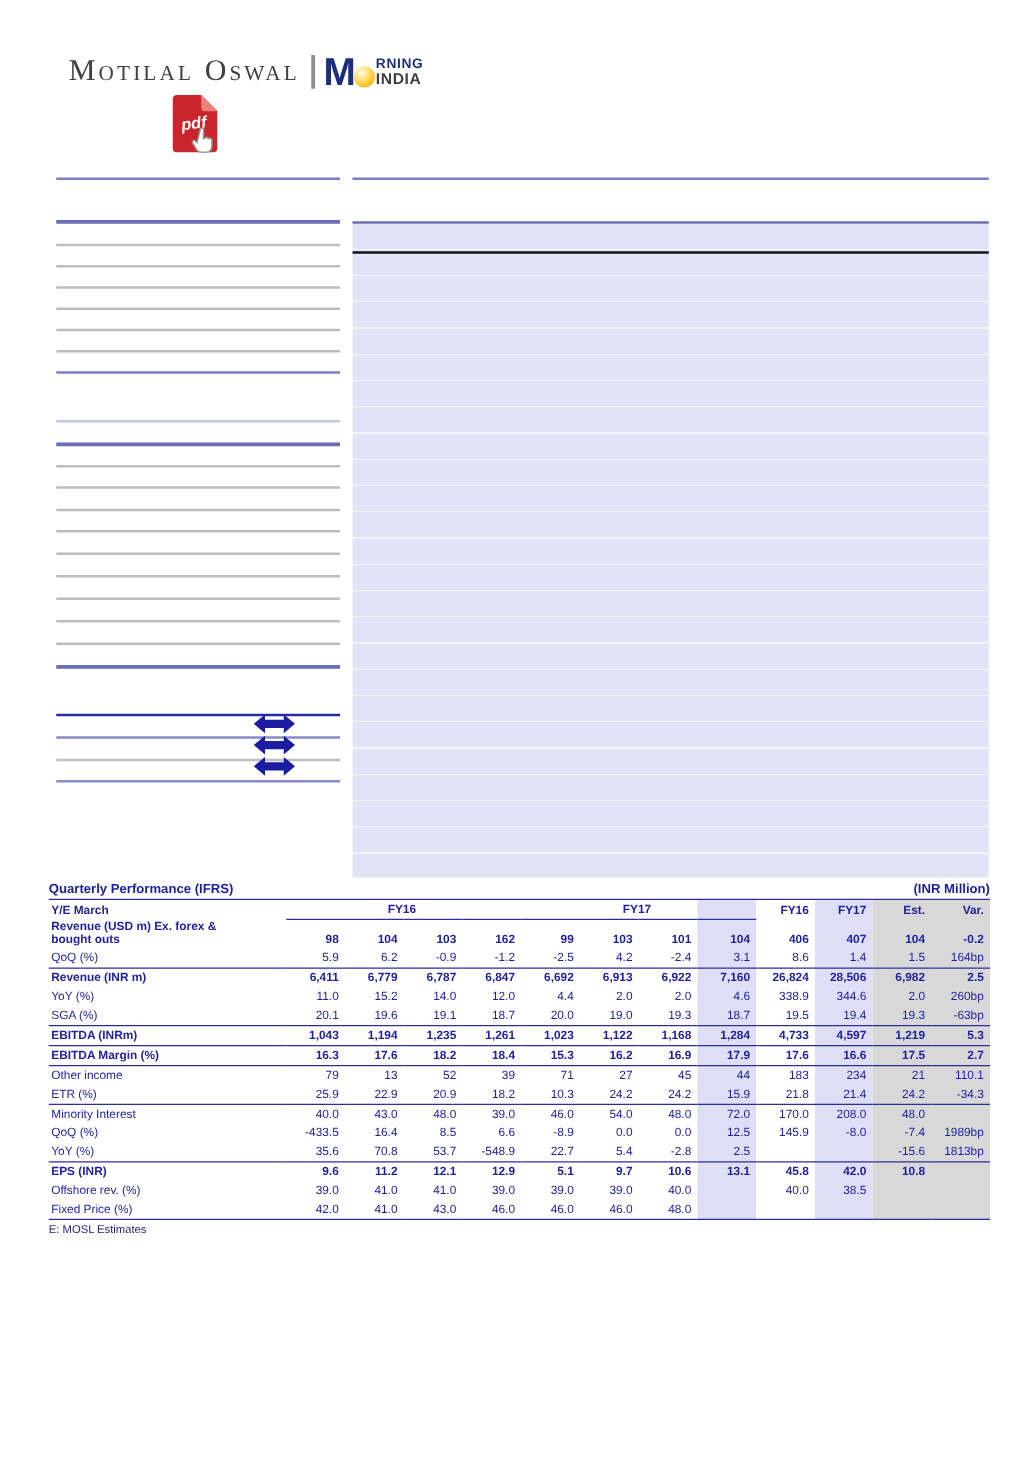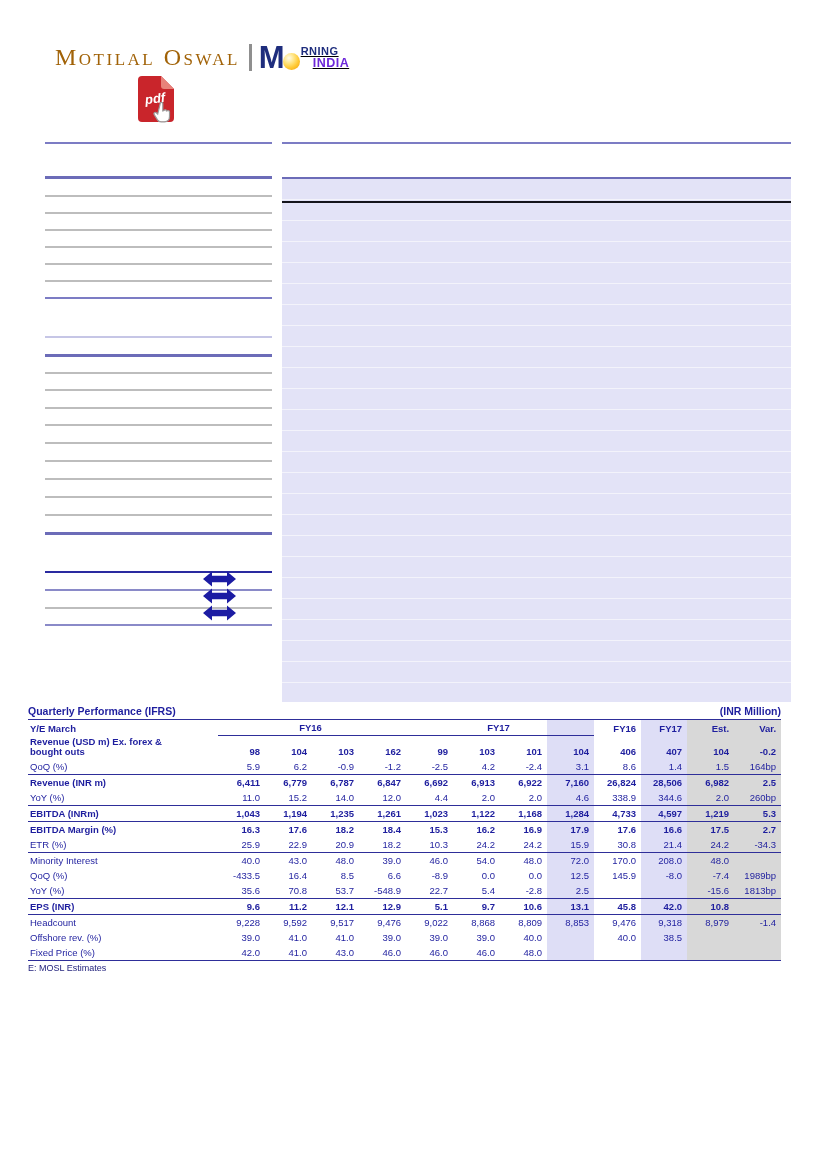--- a/index.html
+++ b/index.html
@@ -2,46 +2,46 @@
 <html><head>
 <meta charset="utf-8">
 <style>
   html,body{margin:0;padding:0;background:#ffffff;}
   .page{position:relative;width:827px;height:1169px;background:#fff;overflow:hidden;
         font-family:"Liberation Sans",sans-serif;}
 
   
   .brand{position:absolute;left:55px;top:44px;display:flex;align-items:center;white-space:nowrap;}
   .motilal{font-family:"Liberation Serif",serif;font-variant:small-caps;font-size:24px;
-           letter-spacing:2.5px;color:#a16207;font-weight:500;}
+           letter-spacing:2.5px;color:#404040;font-weight:500;}
   .brand-sep{width:3px;height:27px;background:#8f8f8f;margin:0 7px 0 9px;}
   .morning{display:flex;align-items:center;}
   .m-letter{font-size:31px;font-weight:bold;color:#1e2d7d;line-height:.9;}
   .ball{width:17px;height:17px;border-radius:50%;margin:8px 1px 0 -2px;
         background:radial-gradient(circle at 35% 30%, #fffce9 0%, #ffe27a 35%, #ffc935 60%, #f09a00 100%);}
-  .stack{display:flex;flex-direction:column;justify-content:center;text-decoration:underline;}
+  .stack{display:flex;flex-direction:column;justify-content:center;}
   .rning{font-size:11px;font-weight:bold;color:#1e2d7d;line-height:1.05;letter-spacing:.5px;}
-  .india{font-size:12.5px;font-weight:bold;color:#6d28d9;line-height:1.05;letter-spacing:.5px;margin-left:12px;}
+  .india{font-size:12.5px;font-weight:bold;color:#404040;line-height:1.05;letter-spacing:.5px;}
 
   
   .pdfwrap{position:absolute;left:138px;top:76px;width:44px;height:54px;}
   .pdfwrap svg{display:block;}
   .cursor{position:absolute;left:14px;top:26px;}
 
   
   .skel-line{position:absolute;}
   .panel{position:absolute;left:282px;top:177px;width:509px;height:523px;
          border-top:2.5px solid #6c6cb8;
          background:repeating-linear-gradient(to bottom,#e3e3f7 0px,#e3e3f7 20px,#f3f3fb 20px,#f3f3fb 21px);}
   .panel-black{position:absolute;left:0;top:22px;width:100%;height:2px;background:#14141c;}
   .arrow{position:absolute;width:33px;height:16px;}
   .arrow svg{display:block;width:100%;height:100%;}
 
   
-  .tsec{position:absolute;left:28px;top:705px;width:753px;color:#1e1e9e;}
+  .tsec{position:absolute;left:39px;top:705px;width:753px;color:#1e1e9e;}
   .ttl-row{display:flex;justify-content:space-between;font-size:10.5px;font-weight:bold;
            padding-bottom:2px;border-bottom:1.8px solid #2e2e99;}
   .tbl-wrap{position:relative;}
   .band{position:absolute;top:0;bottom:0;z-index:0;}
   .band.lav{background:#dedef6;}
   .band.gry{background:#d8d8d8;}
   table{position:relative;z-index:1;width:753px;border-collapse:collapse;table-layout:fixed;
         font-size:9.5px;color:#1e1e9e;border-bottom:1.7px solid #2e2e99;}
   th,td{padding:1px 5px 1px 2px;height:13px;line-height:1.15;vertical-align:bottom;
         overflow:hidden;white-space:nowrap;}
@@ -223,20 +223,35 @@
               <td class="num">12.0</td>
               <td class="num">4.4</td>
               <td class="num">2.0</td>
               <td class="num">2.0</td>
               <td class="num">4.6</td>
               <td class="num">338.9</td>
               <td class="num">344.6</td>
               <td class="num">2.0</td>
               <td class="num">260bp</td>
             </tr>
+            <tr>
+              <td class="lbl">SGA (%)</td>
+              <td class="num">20.1</td>
+              <td class="num">19.6</td>
+              <td class="num">19.1</td>
+              <td class="num">18.7</td>
+              <td class="num">20.0</td>
+              <td class="num">19.0</td>
+              <td class="num">19.3</td>
+              <td class="num">18.7</td>
+              <td class="num">19.5</td>
+              <td class="num">19.4</td>
+              <td class="num">19.3</td>
+              <td class="num">-63bp</td>
+            </tr>
             <tr class="bt bold">
               <td class="lbl">EBITDA (INRm)</td>
               <td class="num">1,043</td>
               <td class="num">1,194</td>
               <td class="num">1,235</td>
               <td class="num">1,261</td>
               <td class="num">1,023</td>
               <td class="num">1,122</td>
               <td class="num">1,168</td>
               <td class="num">1,284</td>
@@ -253,31 +268,46 @@
               <td class="num">18.4</td>
               <td class="num">15.3</td>
               <td class="num">16.2</td>
               <td class="num">16.9</td>
               <td class="num">17.9</td>
               <td class="num">17.6</td>
               <td class="num">16.6</td>
               <td class="num">17.5</td>
               <td class="num">2.7</td>
             </tr>
+            <tr class="bt">
+              <td class="lbl">Other income</td>
+              <td class="num">79</td>
+              <td class="num">13</td>
+              <td class="num">52</td>
+              <td class="num">39</td>
+              <td class="num">71</td>
+              <td class="num">27</td>
+              <td class="num">45</td>
+              <td class="num">44</td>
+              <td class="num">183</td>
+              <td class="num">234</td>
+              <td class="num">21</td>
+              <td class="num">110.1</td>
+            </tr>
             <tr>
               <td class="lbl">ETR (%)</td>
               <td class="num">25.9</td>
               <td class="num">22.9</td>
               <td class="num">20.9</td>
               <td class="num">18.2</td>
               <td class="num">10.3</td>
               <td class="num">24.2</td>
               <td class="num">24.2</td>
               <td class="num">15.9</td>
-              <td class="num">30.8</td>
+              <td class="num">21.8</td>
               <td class="num">21.4</td>
               <td class="num">24.2</td>
               <td class="num">-34.3</td>
             </tr>
             <tr class="bt">
               <td class="lbl">Minority Interest</td>
               <td class="num">40.0</td>
               <td class="num">43.0</td>
               <td class="num">48.0</td>
               <td class="num">39.0</td>
@@ -328,35 +358,20 @@
               <td class="num">12.9</td>
               <td class="num">5.1</td>
               <td class="num">9.7</td>
               <td class="num">10.6</td>
               <td class="num">13.1</td>
               <td class="num">45.8</td>
               <td class="num">42.0</td>
               <td class="num">10.8</td>
               <td class="num"></td>
             </tr>
-            <tr class="bt">
-              <td class="lbl">Headcount</td>
-              <td class="num">9,228</td>
-              <td class="num">9,592</td>
-              <td class="num">9,517</td>
-              <td class="num">9,476</td>
-              <td class="num">9,022</td>
-              <td class="num">8,868</td>
-              <td class="num">8,809</td>
-              <td class="num">8,853</td>
-              <td class="num">9,476</td>
-              <td class="num">9,318</td>
-              <td class="num">8,979</td>
-              <td class="num">-1.4</td>
-            </tr>
             <tr>
               <td class="lbl">Offshore rev. (%)</td>
               <td class="num">39.0</td>
               <td class="num">41.0</td>
               <td class="num">41.0</td>
               <td class="num">39.0</td>
               <td class="num">39.0</td>
               <td class="num">39.0</td>
               <td class="num">40.0</td>
               <td class="num"></td>

